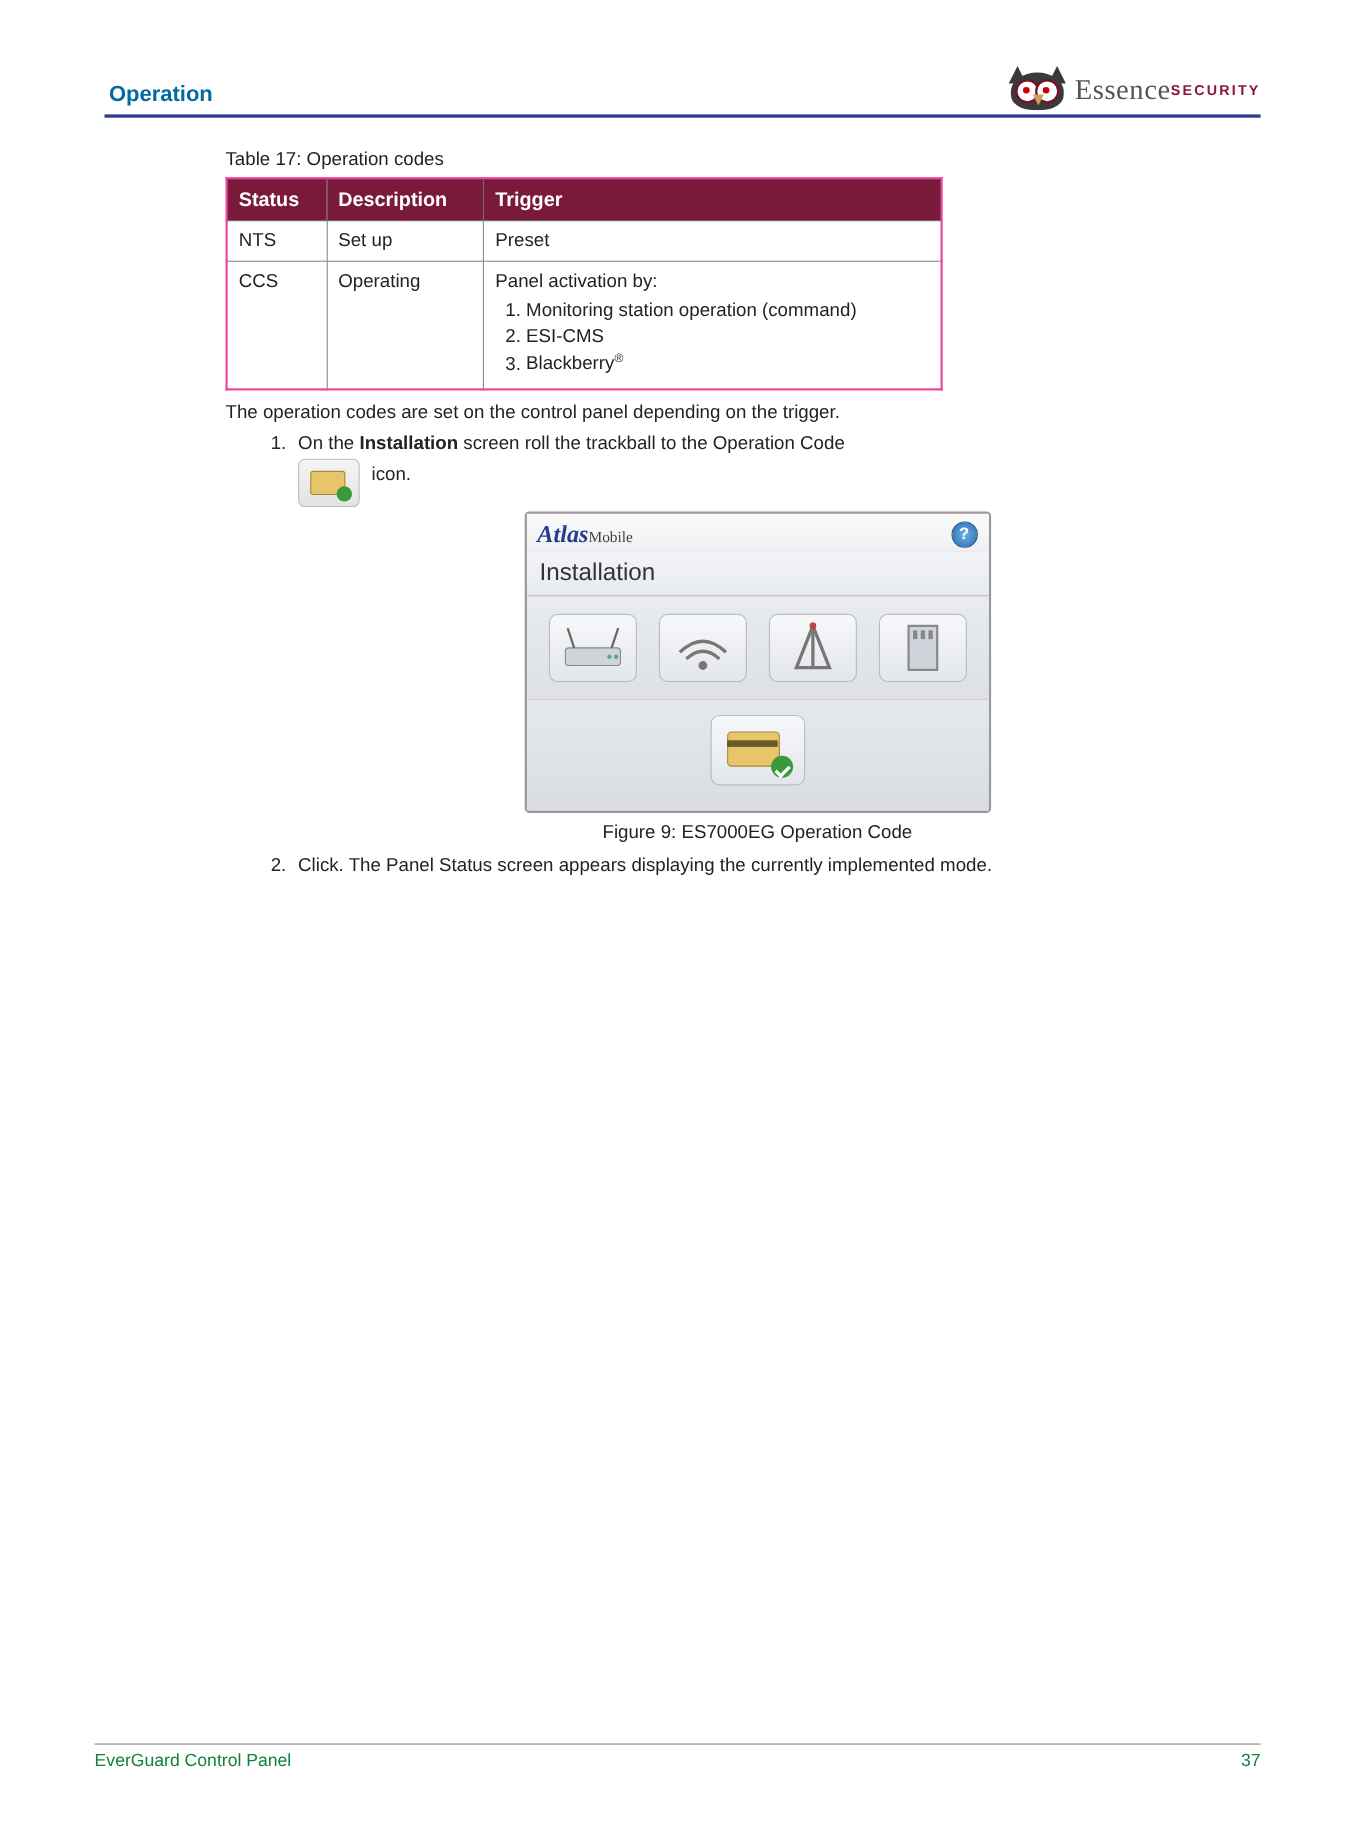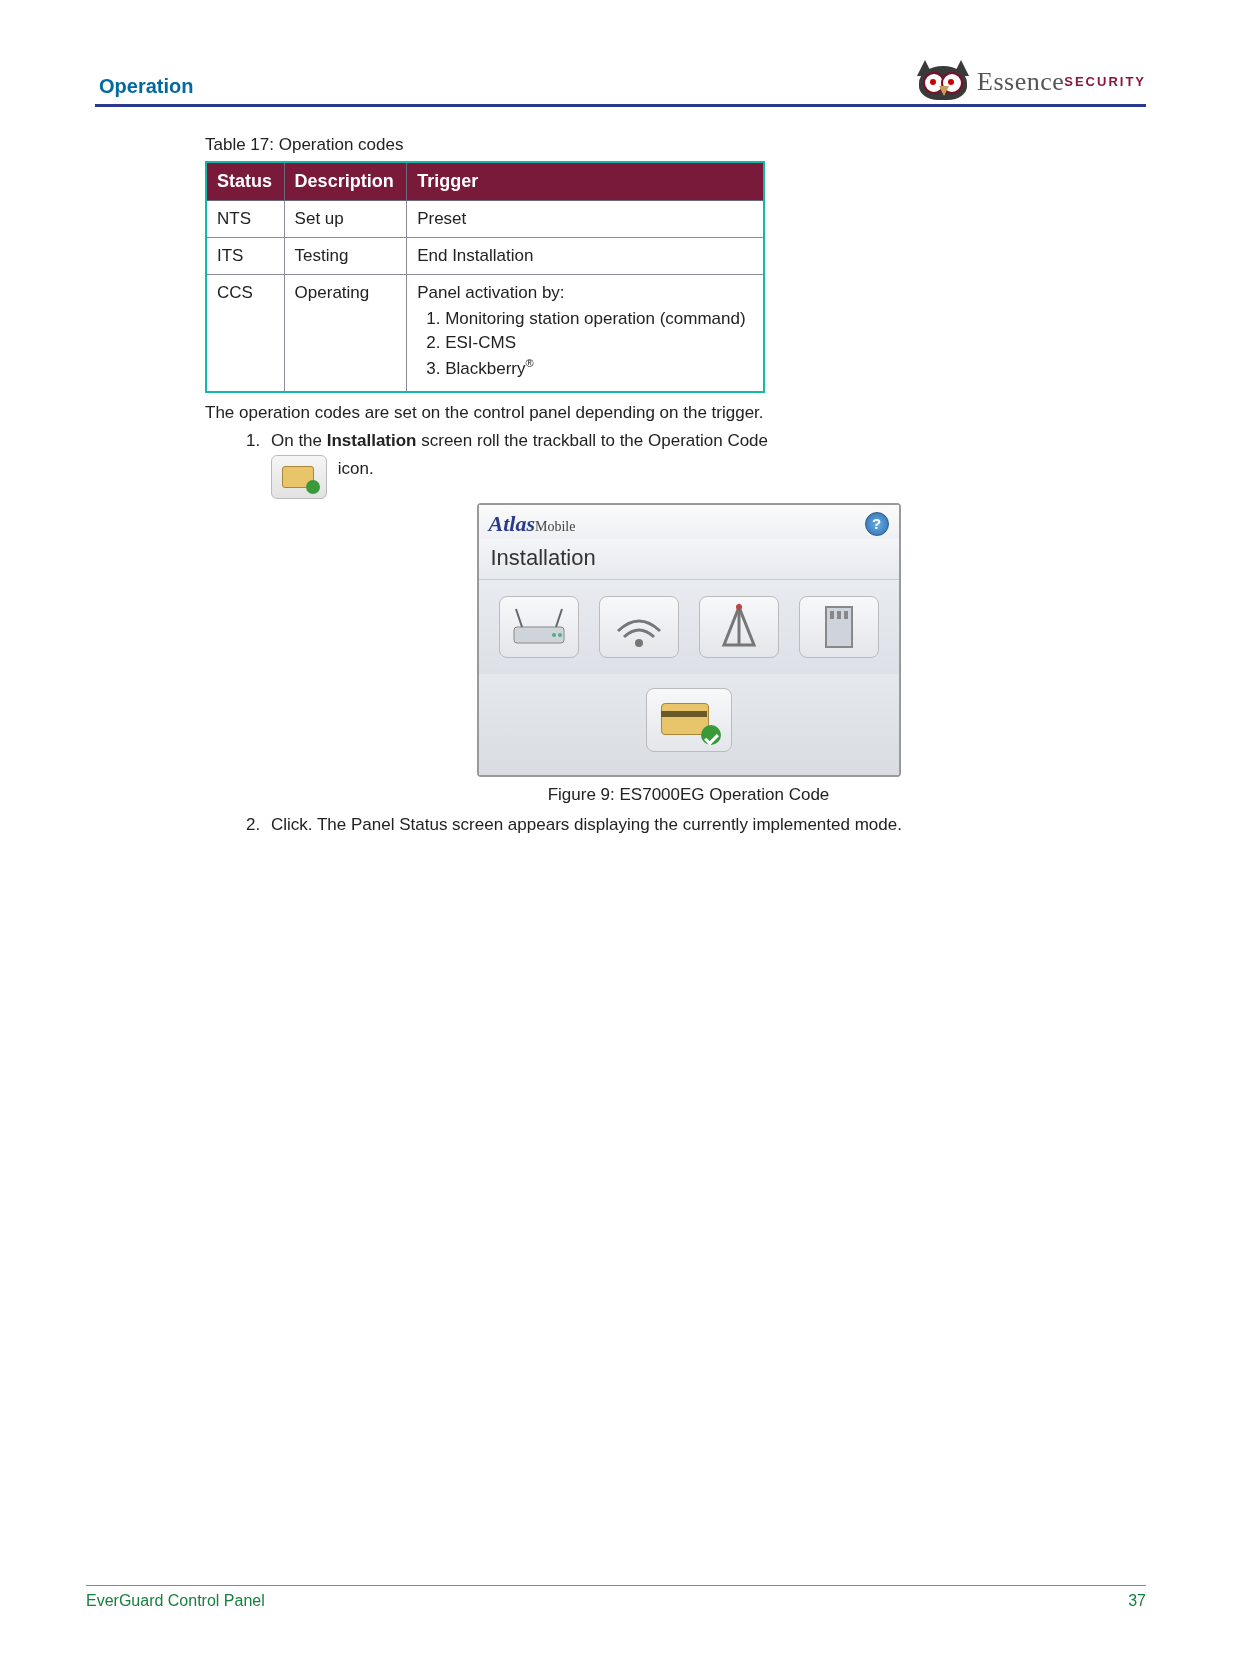--- a/index.html
+++ b/index.html
@@ -63,22 +63,22 @@
     margin-left: 110px;
     margin-right: 40px;
     margin-top: 28px;
   }
   .table-caption {
     font-size: 17px;
     margin-bottom: 6px;
   }
   table.codes {
     border-collapse: collapse;
-    width: 560px;
-    border: 2px solid #14b8a6;
+    width: 652px;
+    border: 2px solid #ec4899;
   }
   table.codes th {
     background: #7a1a3a;
     color: #fff;
     text-align: left;
     font-weight: bold;
     padding: 8px 10px;
     border: 1px solid #6a6a7a;
     font-size: 18px;
   }
@@ -233,25 +233,20 @@
           <th>Trigger</th>
         </tr>
       </thead>
       <tbody>
         <tr>
           <td>NTS</td>
           <td>Set up</td>
           <td>Preset</td>
         </tr>
         <tr>
-          <td>ITS</td>
-          <td>Testing</td>
-          <td>End Installation</td>
-        </tr>
-        <tr>
           <td>CCS</td>
           <td>Operating</td>
           <td>
             <span>Panel activation by:</span>
             <ol class="inner-list">
               <li>Monitoring station operation (command)</li>
               <li>ESI-CMS</li>
               <li>
                 <span>Blackberry</span><span class="sup">®</span>
               </li>

